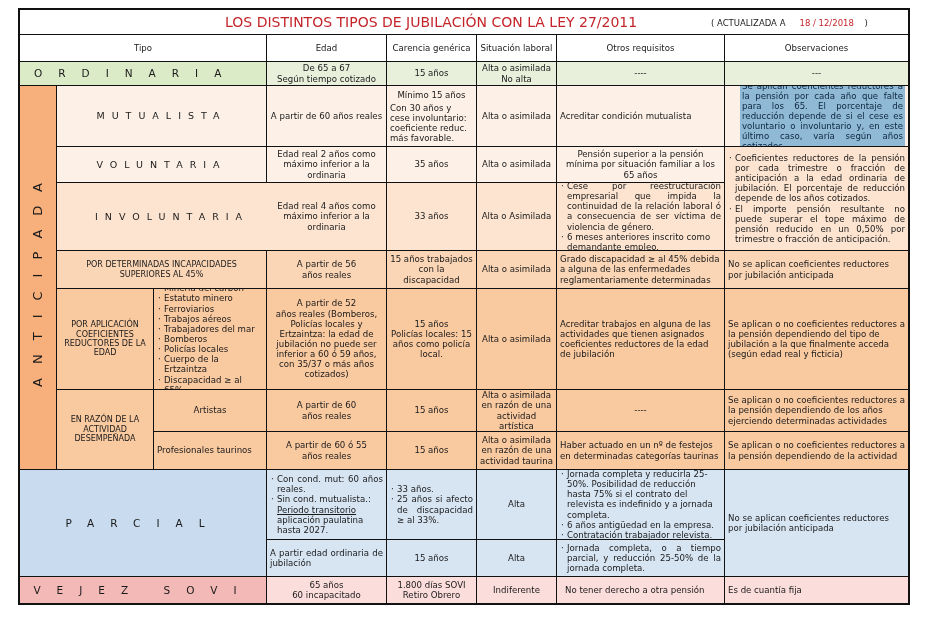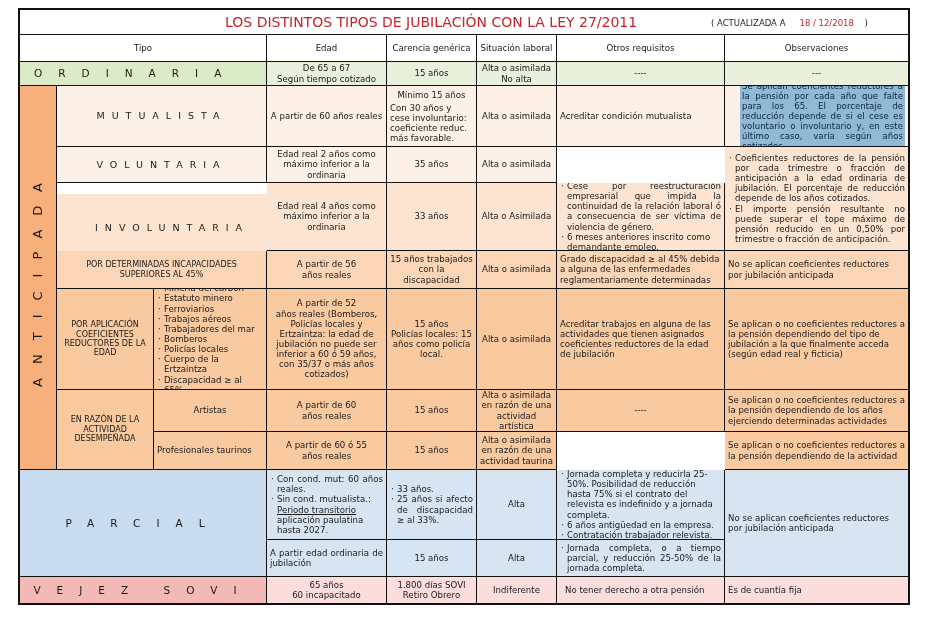--- a/index.html
+++ b/index.html
@@ -78,22 +78,23 @@
   <div class="cell peach-xl" style="left:457px;top:76px;width:80px;height:61px">Alta o asimilada</div>
   <div class="cell peach-xl left" style="left:537px;top:76px;width:168px;height:61px">Acreditar condición mutualista</div>
   <div class="cell peach-xl" style="left:705px;top:76px;width:183px;height:61px;border-right:none;padding:3px">
     <span class="hl just" style="display:block;padding:1px 2px">Se aplican coeficientes reductores a la pensión por cada año que falte para los 65. El porcentaje de reducción depende de si el cese es voluntario o involuntario y, en este último caso, varía según años cotizados.</span>
   </div>
 
   <div class="cell peach-xl spaced" style="left:37px;top:137px;width:210px;height:36px">VOLUNTARIA</div>
   <div class="cell peach-xl" style="left:247px;top:137px;width:120px;height:36px">Edad real 2 años como máximo inferior a la ordinaria</div>
   <div class="cell peach-xl" style="left:367px;top:137px;width:90px;height:36px">35 años</div>
   <div class="cell peach-xl" style="left:457px;top:137px;width:80px;height:36px">Alta o asimilada</div>
-
-  <div class="cell peach-l spaced" style="left:37px;top:184px;width:231px;height:68px">INVOLUNTARIA</div>
+  <div class="cell peach-xl" style="left:537px;top:137px;width:168px;height:36px">Pensión superior a la pensión mínima por situación familiar a los 65 años</div>
+
+  <div class="cell peach-l spaced" style="left:37px;top:173px;width:231px;height:68px">INVOLUNTARIA</div>
   <div class="cell peach-l" style="left:247px;top:173px;width:120px;height:68px">Edad real 4 años como máximo inferior a la ordinaria</div>
   <div class="cell peach-l" style="left:367px;top:173px;width:90px;height:68px">33 años</div>
   <div class="cell peach-l" style="left:457px;top:173px;width:80px;height:68px">Alta o Asimilada</div>
   <div class="cell peach-l just" style="left:537px;top:173px;width:168px;height:68px">
     <ul>
       <li>Cese por reestructuración empresarial que impida la continuidad de la relación laboral ó  a consecuencia de ser víctima de violencia de género.</li>
       <li style="text-align:left">6 meses anteriores inscrito como demandante empleo.</li>
     </ul>
   </div>
 
@@ -142,20 +143,21 @@
   <div class="cell peach-m" style="left:367px;top:380px;width:90px;height:42px">15 años</div>
   <div class="cell peach-m" style="left:457px;top:380px;width:80px;height:42px">Alta o asimilada en razón de una actividad artística</div>
   <div class="cell peach-m" style="left:537px;top:380px;width:168px;height:42px">----</div>
   <div class="cell peach-m left" style="left:705px;top:380px;width:183px;height:42px;border-right:none">Se aplican o no coeficientes reductores a la pensión dependiendo de los años ejerciendo determinadas actividades</div>
 
   <div class="cell peach-m left" style="left:134px;top:422px;width:113px;height:38px">Profesionales taurinos</div>
   <div class="cell peach-m" style="left:247px;top:422px;width:120px;height:38px;white-space:pre-line">A partir de 60  ó 55
 años reales</div>
   <div class="cell peach-m" style="left:367px;top:422px;width:90px;height:38px">15 años</div>
   <div class="cell peach-m" style="left:457px;top:422px;width:80px;height:38px">Alta o asimilada en razón de una actividad taurina</div>
+  <div class="cell peach-m left" style="left:537px;top:422px;width:168px;height:38px">Haber actuado en un nº de festejos en determinadas categorías taurinas</div>
   <div class="cell peach-m left" style="left:705px;top:422px;width:183px;height:38px;border-right:none">Se aplican o no coeficientes reductores a la pensión dependiendo de la actividad</div>
 
   <div class="cell blue spaced-wide" style="left:0;top:460px;width:247px;height:107px">PARCIAL</div>
 
   <div class="cell blue-l just" style="left:247px;top:460px;width:120px;height:70px">
     <ul>
       <li>Con cond. mut: 60 años reales.</li>
       <li style="text-align:left"><span>Sin cond. mutualista.:</span><br><span class="u">Periodo transitorio</span><span> aplicación paulatina hasta 2027.</span></li>
     </ul>
   </div>

